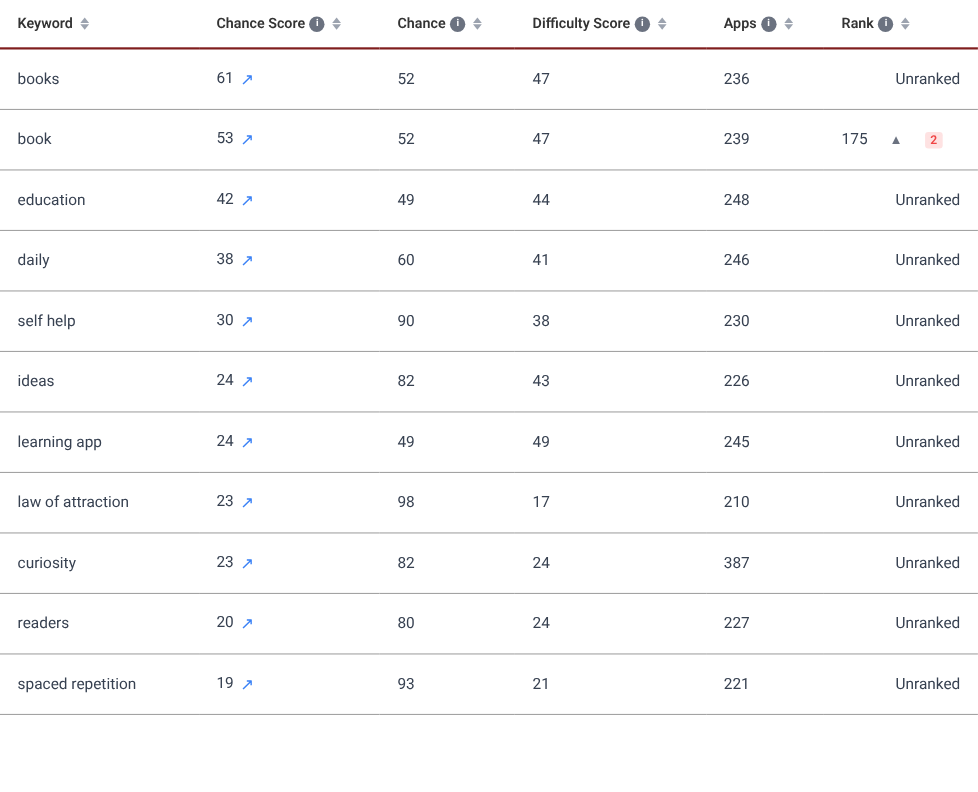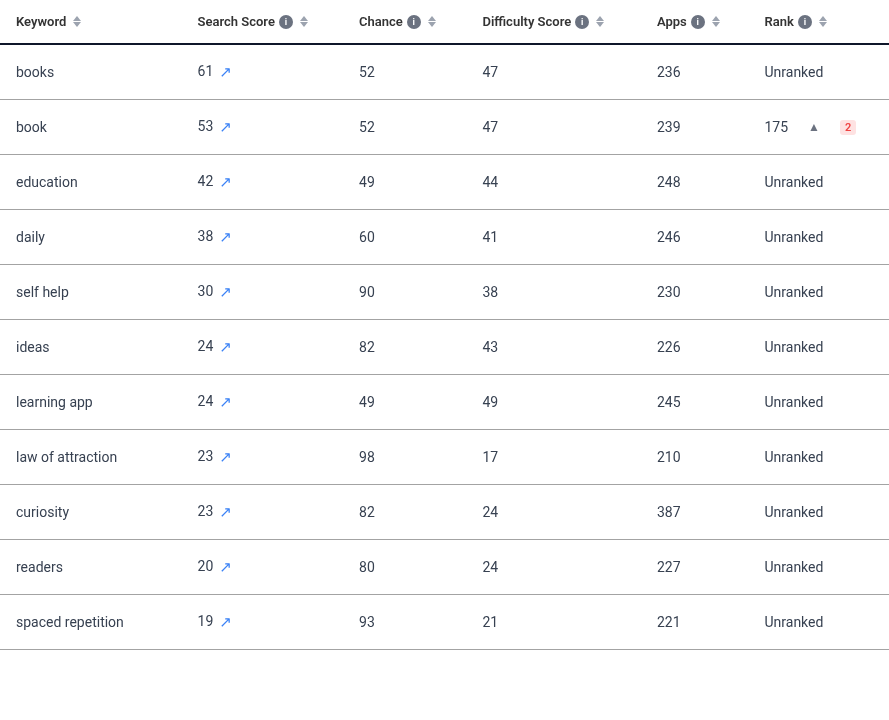--- a/index.html
+++ b/index.html
@@ -20,21 +20,21 @@
       overflow-x: auto;
     }
 
     table {
       width: 100%;
       border-collapse: collapse;
       background: #fff;
     }
 
     thead tr {
-      border-bottom: 2px solid #0f172a;
+      border-bottom: 2px solid #7f1d1d;
     }
 
     thead th {
       padding: 14px 16px;
       text-align: left;
       font-size: 13px;
       font-weight: 600;
       color: #333;
       white-space: nowrap;
       background: #fff;
@@ -87,20 +87,21 @@
     }
 
     .trend-icon {
       color: #3b82f6;
       font-size: 13px;
       display: inline-block;
     }
 
     .rank-cell {
       color: #374151;
+      text-align: right;
     }
 
     .rank-special {
       display: flex;
       align-items: center;
       gap: 20px;
     }
 
     .rank-badge {
       background: #fee2e2;
@@ -148,21 +149,21 @@
           <div class="col-header">
             <span>Keyword</span>
             <span class="sort-arrows">
               <span class="up"></span>
               <span class="down"></span>
             </span>
           </div>
         </th>
         <th>
           <div class="col-header">
-            <span>Search Score</span>
+            <span>Chance Score</span>
             <span class="info-icon">i</span>
             <span class="sort-arrows">
               <span class="up"></span>
               <span class="down"></span>
             </span>
           </div>
         </th>
         <th>
           <div class="col-header">
             <span>Chance</span>

